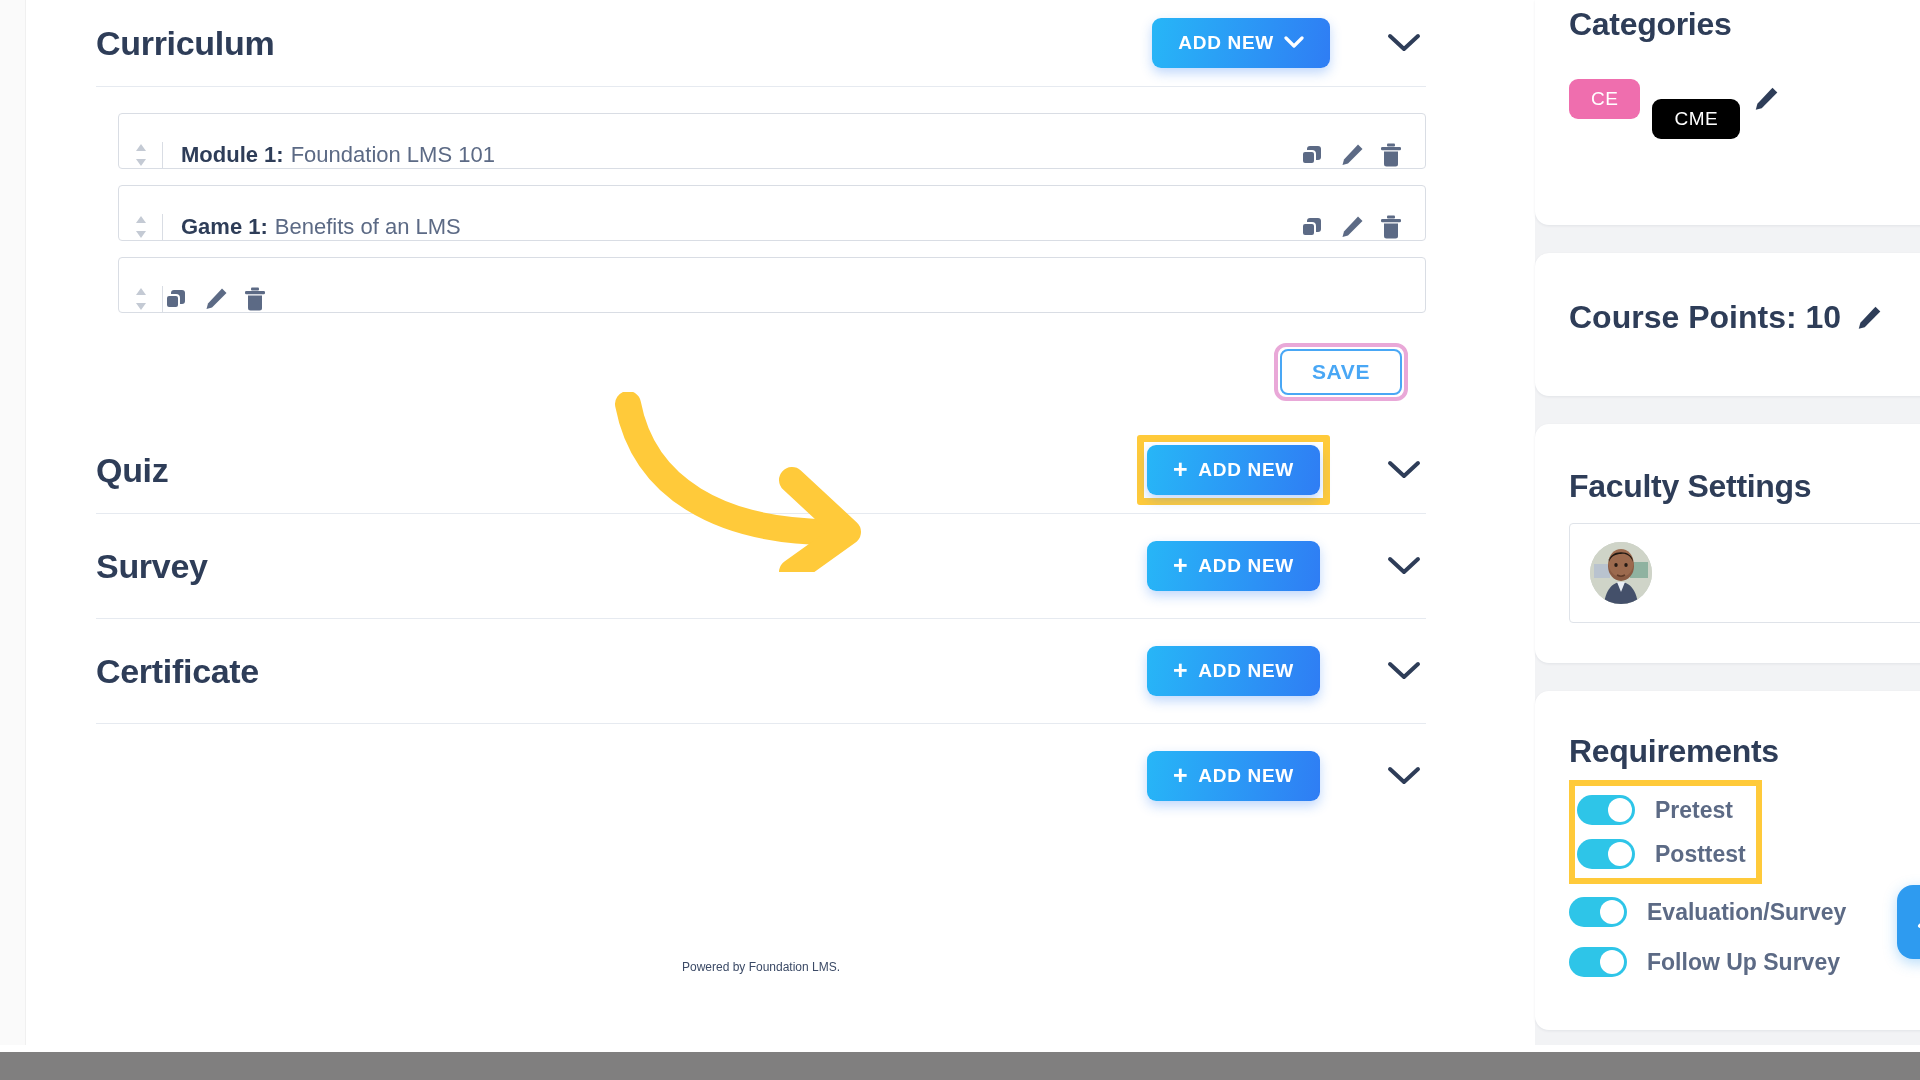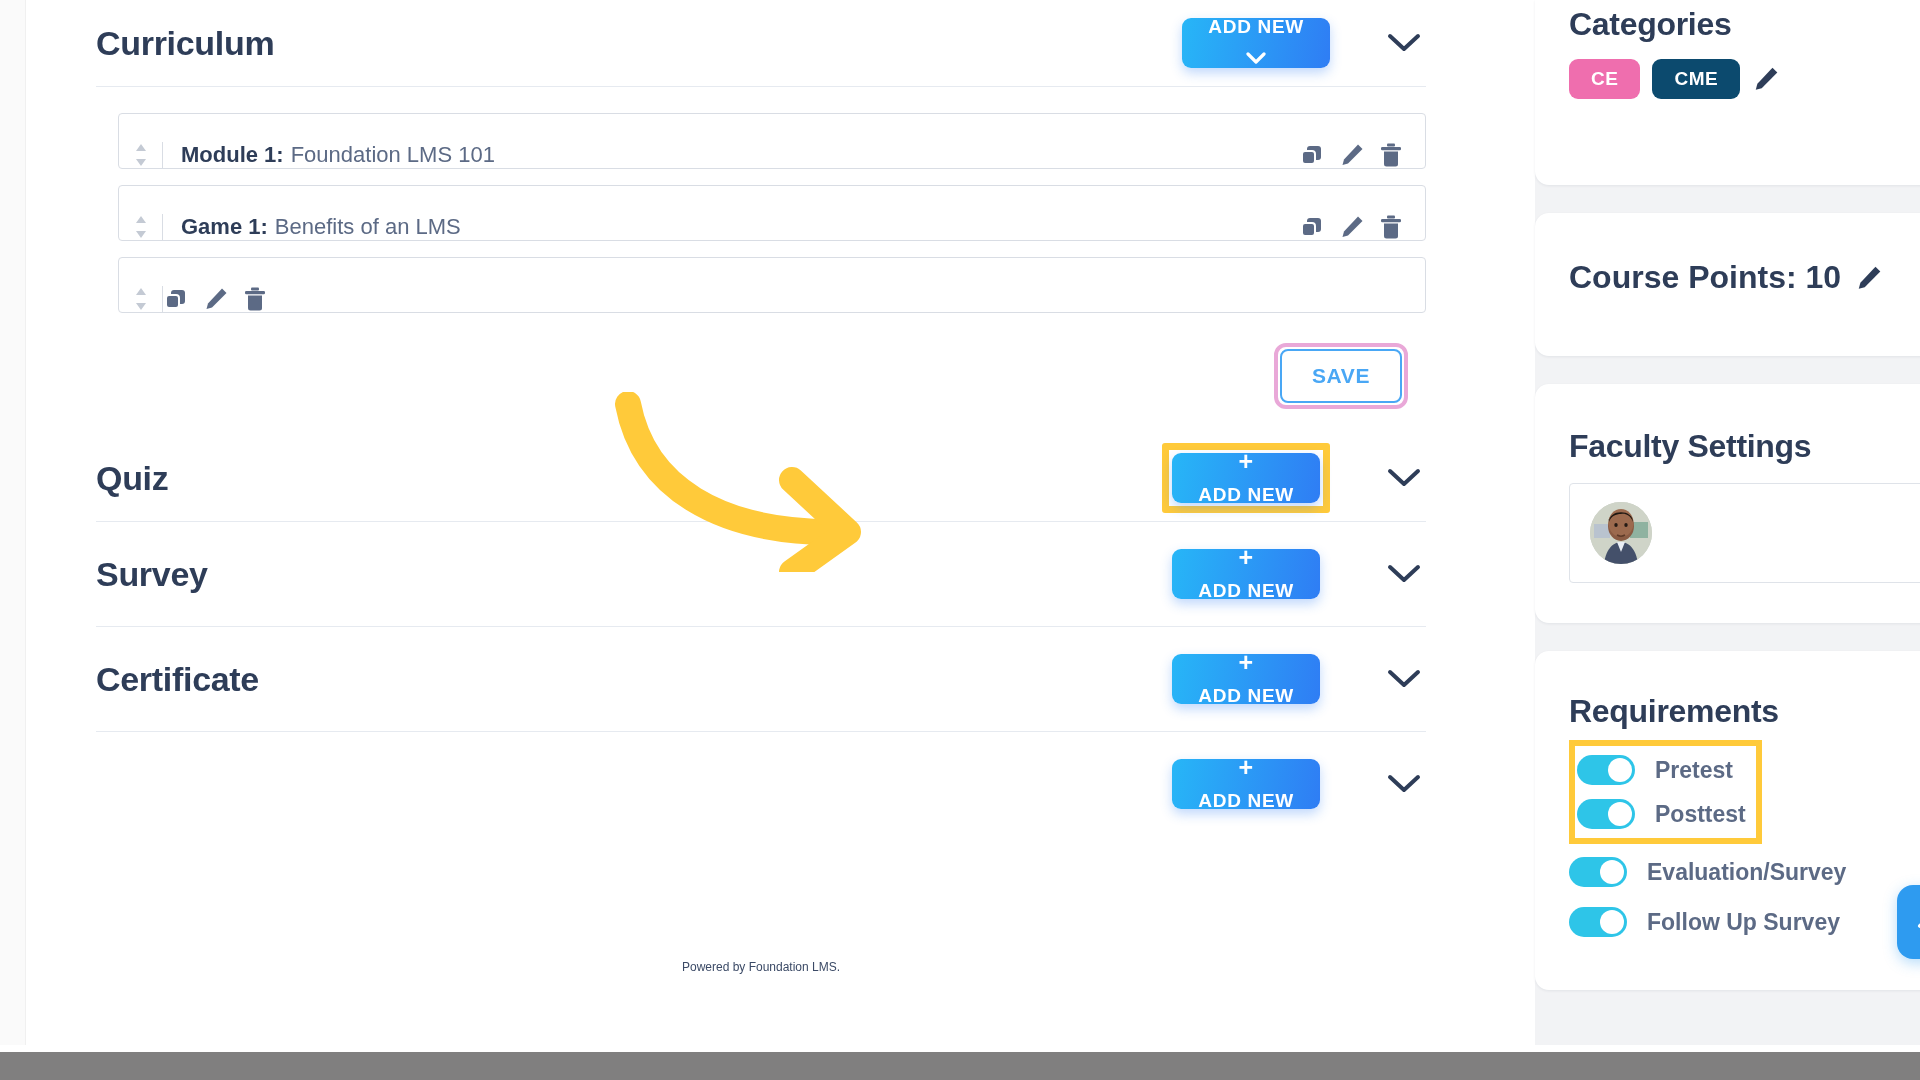--- a/index.html
+++ b/index.html
@@ -42,21 +42,21 @@
 
   
   .btn-blue {
     display: inline-flex; align-items: center; justify-content: center;
     gap: 10px;
     background: linear-gradient(100deg, #27b6f7 0%, #2f7df4 100%);
     color: #fff; border: none; border-radius: 9px;
     font-size: 19px; font-weight: 700; letter-spacing: .7px;
     height: 50px; padding: 0 26px;
     box-shadow: 0 5px 12px rgba(47,125,244,.30);
-    cursor: pointer; white-space: nowrap; flex-direction: column;
+    cursor: pointer; white-space: nowrap;
   }
   .btn-blue .plus { font-size: 25px; font-weight: 700; line-height: 1; margin-top:-2px;}
   .btn-blue .caret { display: inline-block; }
 
   .chev-big {
     width: 44px; height: 44px; display: flex; align-items: center; justify-content: center;
     cursor: pointer; margin-left: 52px;
   }
 
   
@@ -83,21 +83,21 @@
 
   
   .save-row { display: flex; justify-content: flex-end; padding: 14px 88px 0 0; }
   .save-ring {
     border: 4px solid #e9a8d8; border-radius: 12px; padding: 2px;
     display: inline-block;
   }
   .btn-save {
     background: #fff; color: #49a7f5; border: 2px solid #49a7f5;
     border-radius: 8px; font-size: 21px; font-weight: 700; letter-spacing: .6px;
-    height: 54px; padding: 0 30px; cursor: pointer;
+    height: 46px; padding: 0 30px; cursor: pointer;
   }
 
   
   .hl-box {
     border: 7px solid #ffca3a; border-radius: 3px; padding: 3px; background: #fff;
     display: inline-block;
   }
 
   
   .arrow-anno {
@@ -114,25 +114,25 @@
     box-shadow: 0 1px 3px rgba(20,30,60,.07);
     margin: 0 0 28px 0; padding: 0 34px;
   }
   .card.first { border-radius: 0 0 14px 14px; margin-top: 0; }
   .card-title {
     font-size: 32px; font-weight: 700; color: #2e3d58; letter-spacing: -0.3px;
   }
 
   .badges { display: flex; align-items: center; gap: 12px; margin-top: 16px; }
   .badge {
-    color: #fff; font-size: 19px; font-weight: 700; letter-spacing: .5px;
+    color: #fff; font-size: 19px; font-weight: 400; letter-spacing: .5px;
     border-radius: 9px; padding: 9px 22px;
   }
   .badge.ce  { background: #ef6eae; }
-  .badge.cme { background: #0c4a6e; }
+  .badge.cme { background: #000000; margin-top: 40px; }
 
   .points-line { display: flex; align-items: center; gap: 14px; }
   .points-text { font-size: 32px; font-weight: 700; color: #2e3d58; }
 
   .req-rows { margin-top: 4px; }
   .req-row { display: flex; align-items: center; gap: 20px; height: 44px; }
   .toggle {
     width: 58px; height: 30px; border-radius: 15px; background: #2ec5e8;
     position: relative; cursor: pointer; flex: 0 0 auto;
   }

